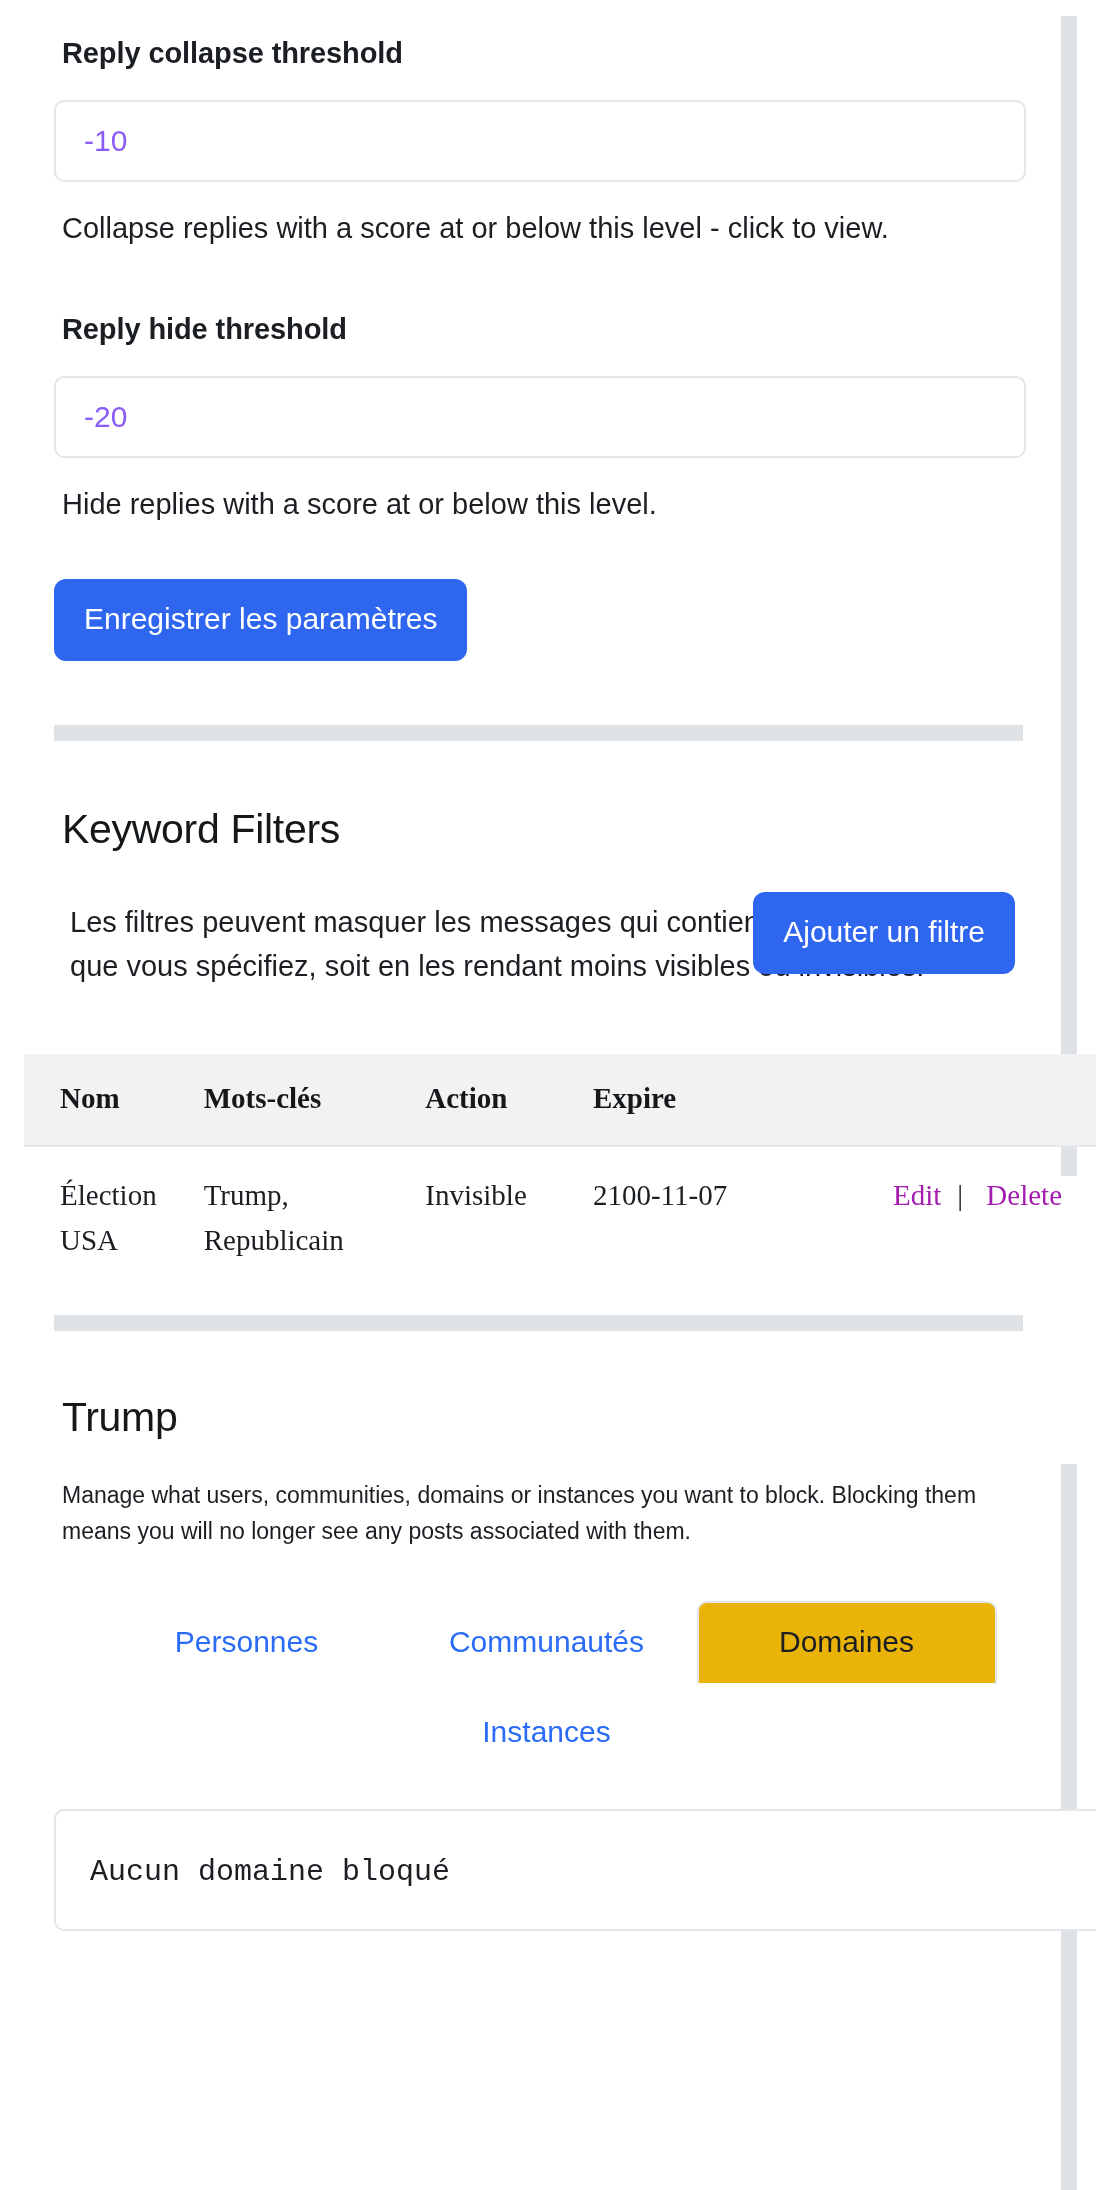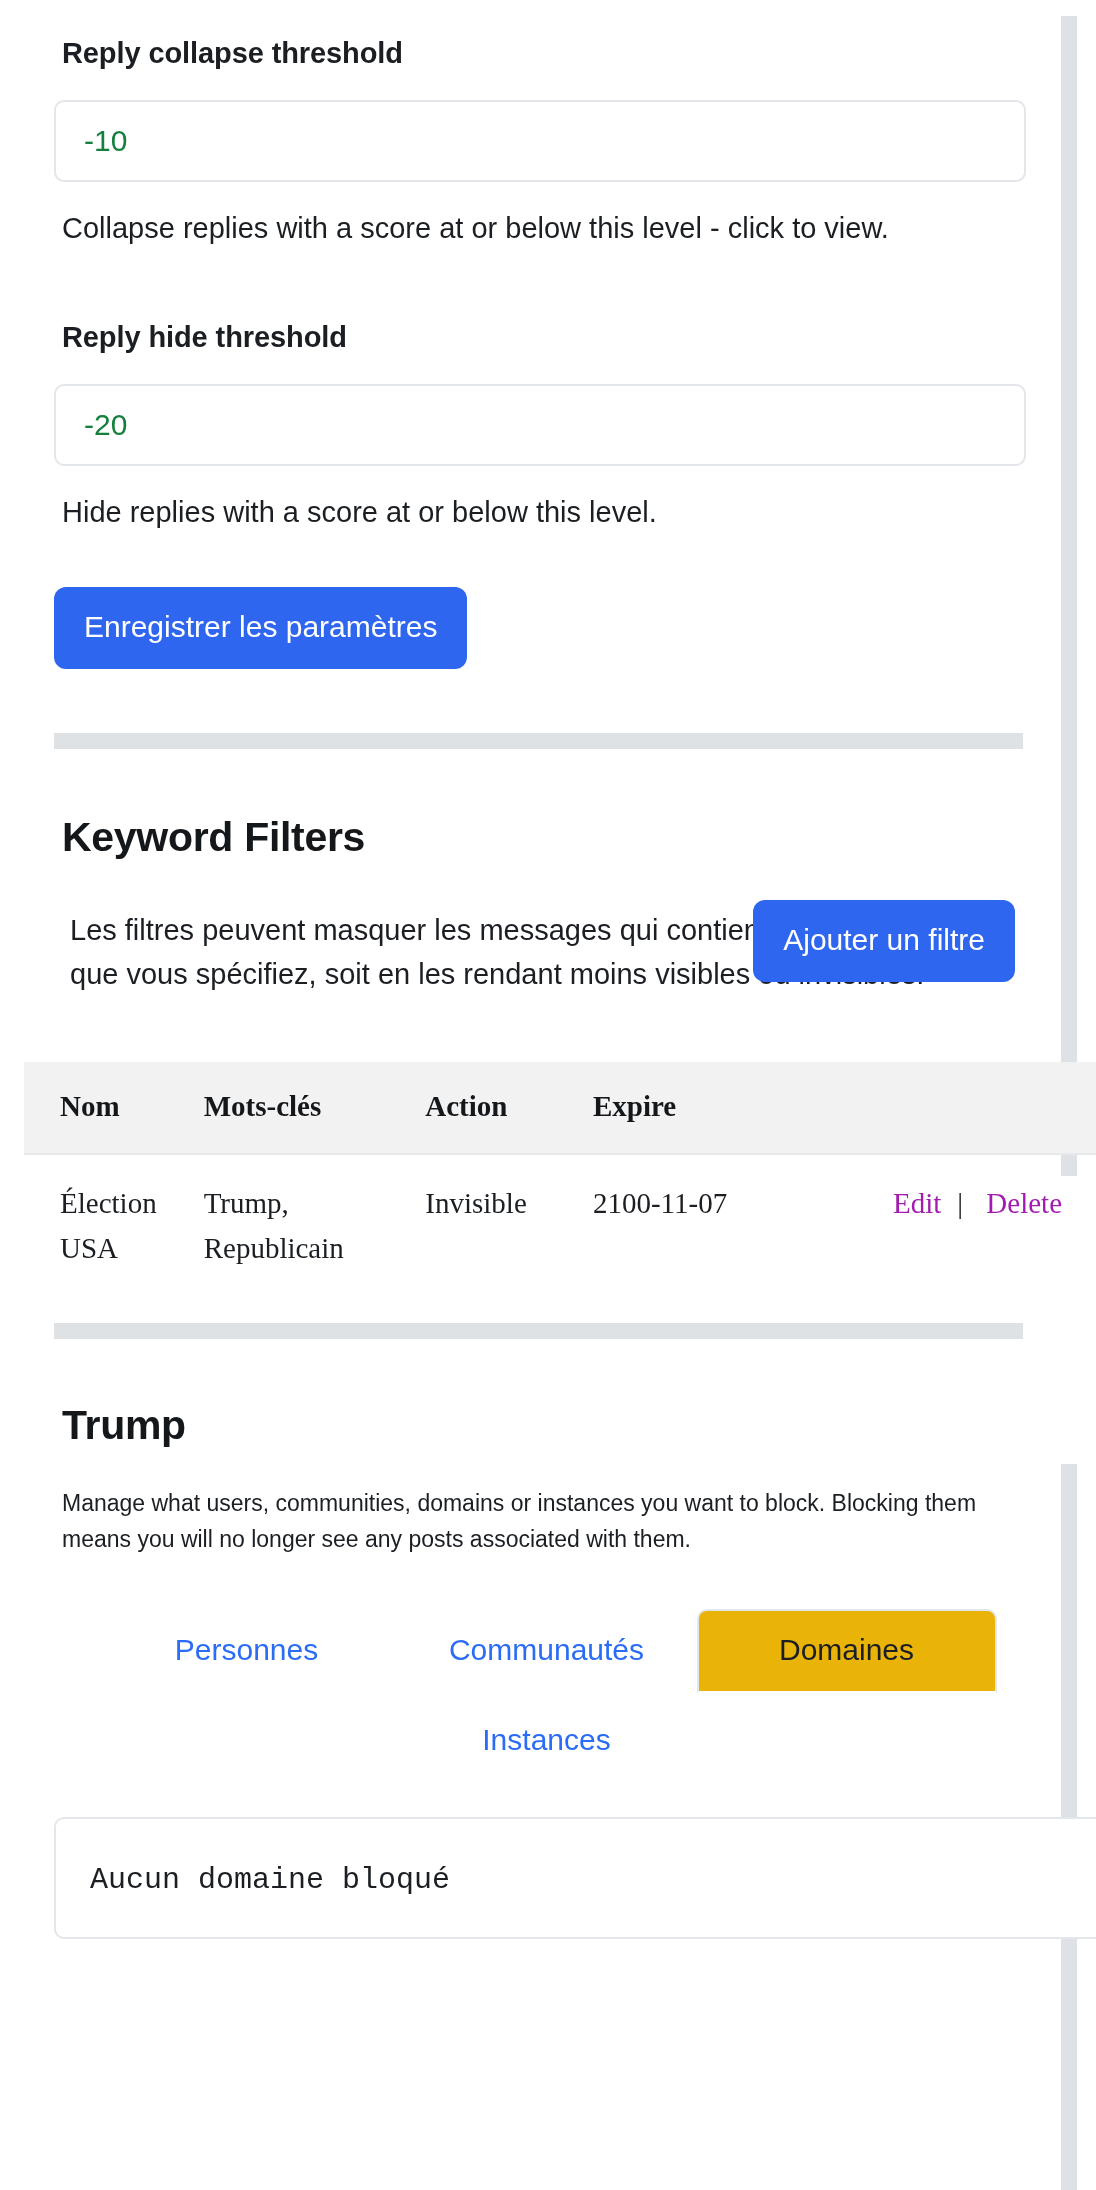--- a/index.html
+++ b/index.html
@@ -50,21 +50,21 @@
   }
 
   .text-input {
     display: block;
     width: 972px;
     height: 82px;
     margin-top: 21px;
     padding: 0 28px;
     font-family: "Liberation Sans", sans-serif;
     font-size: 30px;
-    color: #15803d;
+    color: #8b5cf6;
     background: #ffffff;
     border: 2px solid #e3e6ea;
     border-radius: 10px;
     outline: none;
   }
 
   .help-text {
     margin-top: 17px;
     font-size: 29px;
     line-height: 1.5;
@@ -88,21 +88,21 @@
 
   .hr {
     height: 2px;
     background: #dfe2e5;
     border: none;
     margin: 0;
   }
 
   .section-title {
     font-size: 41px;
-    font-weight: bold;
+    font-weight: normal;
     color: #15181b;
     letter-spacing: -0.3px;
     line-height: 1.1;
   }
 
   
   .kw-row {
     position: relative;
     margin-top: 24px;
   }
@@ -223,21 +223,21 @@
   <div class="col-rule seg-b"></div>
 
   <div class="content">
 
     <div style="padding-top:12px">
       <div class="field-label">Reply collapse threshold</div>
       <input class="text-input" type="text" value="-10" style="">
       <div class="help-text">Collapse replies with a score at or below this level - click to view.</div>
     </div>
 
-    <div style="margin-top:38px">
+    <div style="margin-top:30px">
       <div class="field-label">Reply hide threshold</div>
       <input class="text-input" type="text" value="-20" style="">
       <div class="help-text">Hide replies with a score at or below this level.</div>
     </div>
 
     <div style="margin-top:28px">
       <button class="btn-primary">Enregistrer les paramètres</button>
     </div>
 
     <div style="margin-top:48px">

